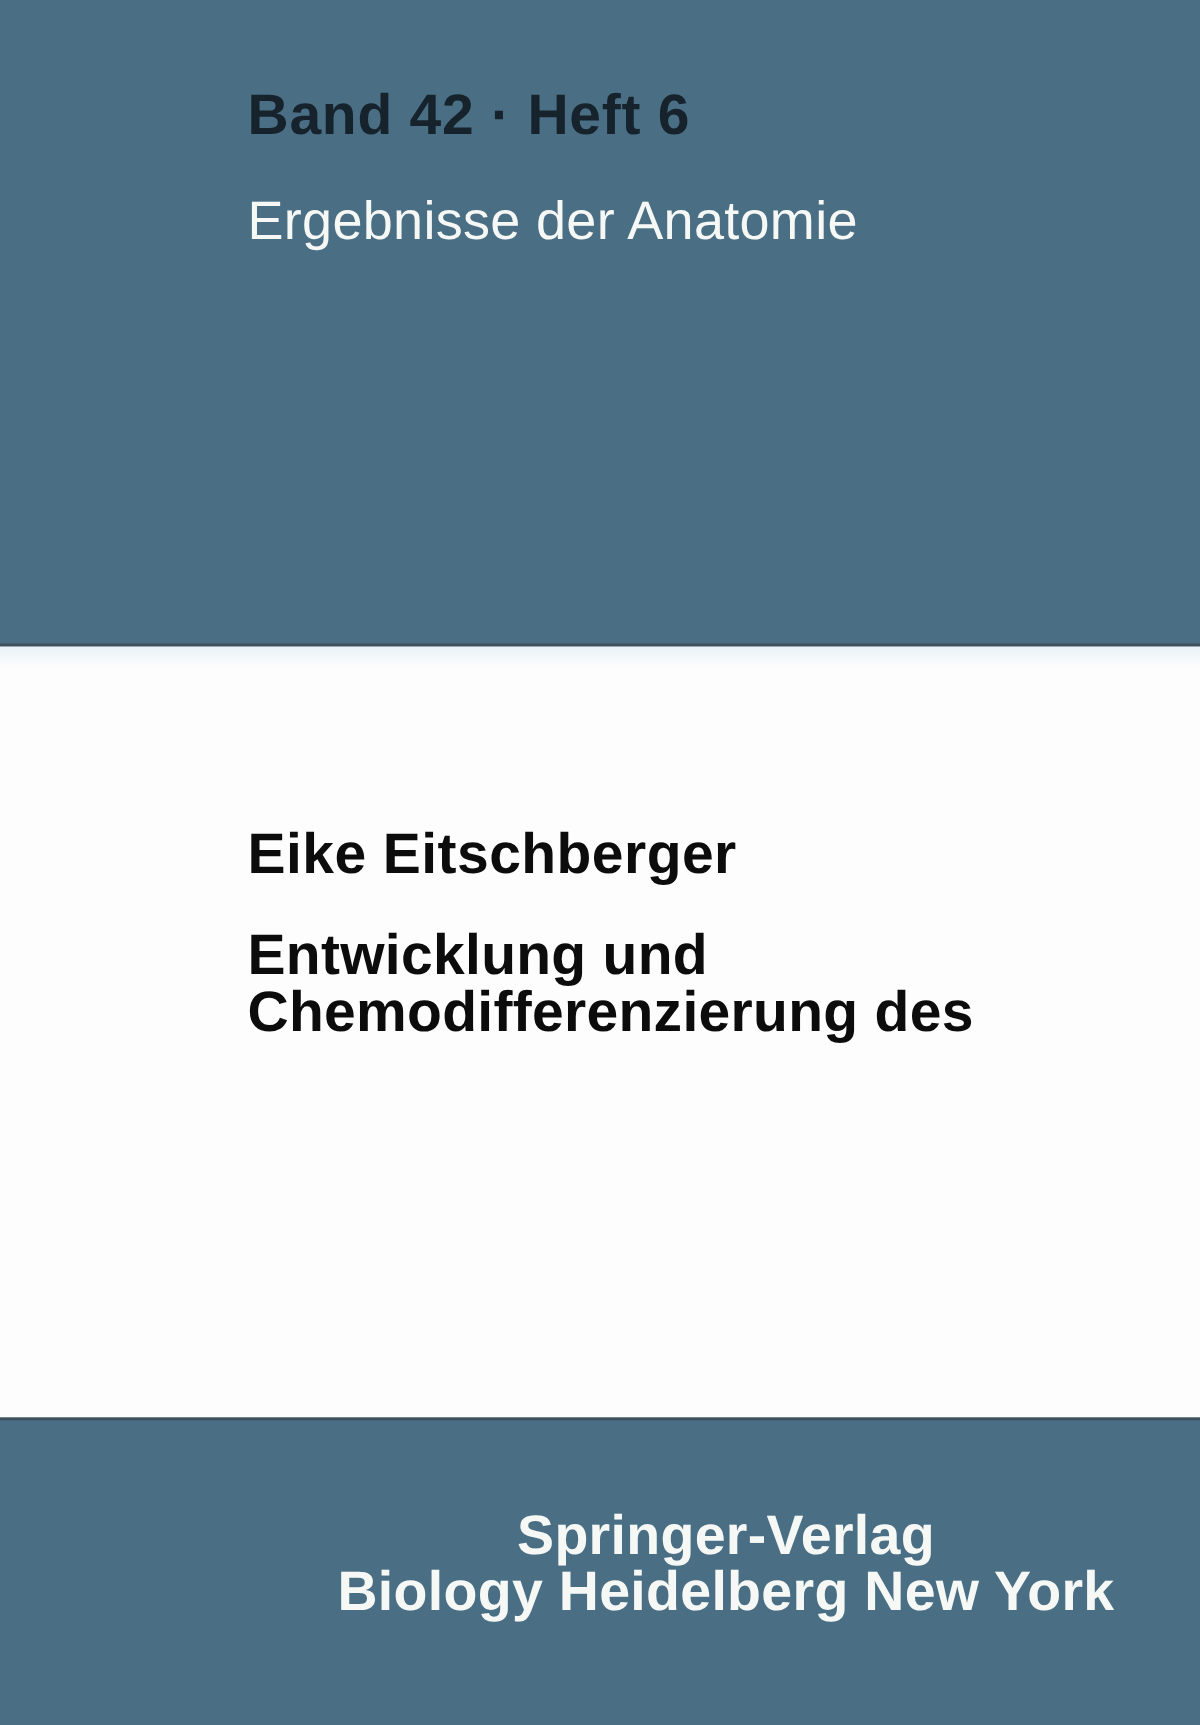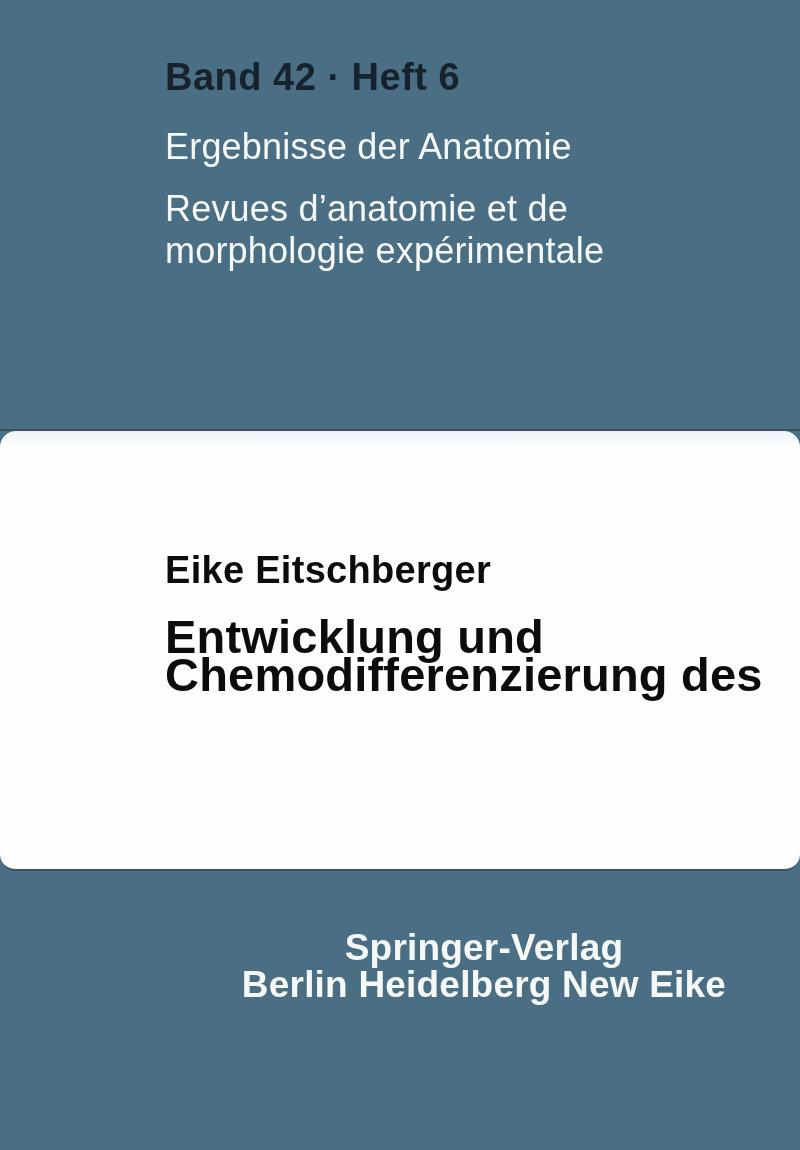--- a/index.html
+++ b/index.html
@@ -44,36 +44,35 @@
     font-weight: 400;
     line-height: 42px;
     color: var(--white-text);
     letter-spacing: 0.2px;
   }
   .series-de { margin-top: 30px; }
   .series-en { margin-top: 18px; }
   .series-fr { margin-top: 20px; }
   
   .middle-band {
-    height: 440px;
+    height: 516px;
     background: linear-gradient(#e9f3f8 0px, var(--band-bg) 14px, var(--band-bg) 100%);
     border-bottom: 2px solid var(--divider);
-    border-radius: 16px;
   }
   .author {
     margin: 120px 0 0 165px;
     font-size: 38px;
     font-weight: 700;
     line-height: 1;
     color: #0c0c0c;
     letter-spacing: 0.3px;
   }
   .book-title {
     margin: 29px 0 0 165px;
-    font-size: 47px;
+    font-size: 38px;
     font-weight: 700;
     line-height: 38px;
     color: #0c0c0c;
     letter-spacing: 0.2px;
   }
   
   .bottom-section {
     flex: 1;
     background: var(--teal);
     text-align: center;
@@ -95,34 +94,30 @@
   <div class="top-section">
     <div class="issue">Band 42 · Heft 6</div>
 
     <div class="series-block series-de">
       <div>Ergebnisse der Anatomie</div>
     </div>
 
     <div class="series-block series-en">
     </div>
 
-    <div class="series-block series-fr">
-      <div>Revues d’anatomie et de</div>
-      <div>morphologie expérimentale</div>
-    </div>
   </div>
 
   <div class="middle-band">
     <div class="author">Eike Eitschberger</div>
     <div class="book-title">
       <div>Entwicklung und</div>
       <div>Chemodifferenzierung des</div>
     </div>
   </div>
 
   <div class="bottom-section">
     <div class="publisher">
       <div>Springer-Verlag</div>
-      <div>Berlin Heidelberg New Eike</div>
+      <div>Biology Heidelberg New York</div>
     </div>
   </div>
 
 </div>
 
 </body></html>

